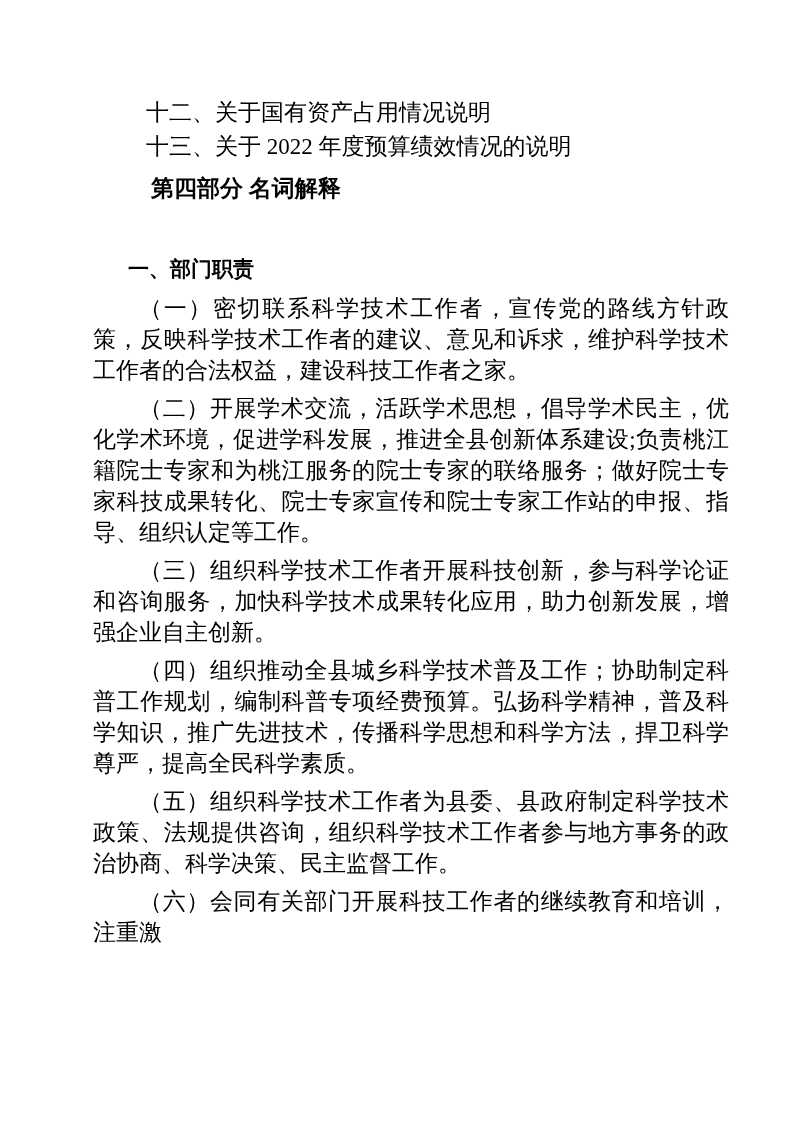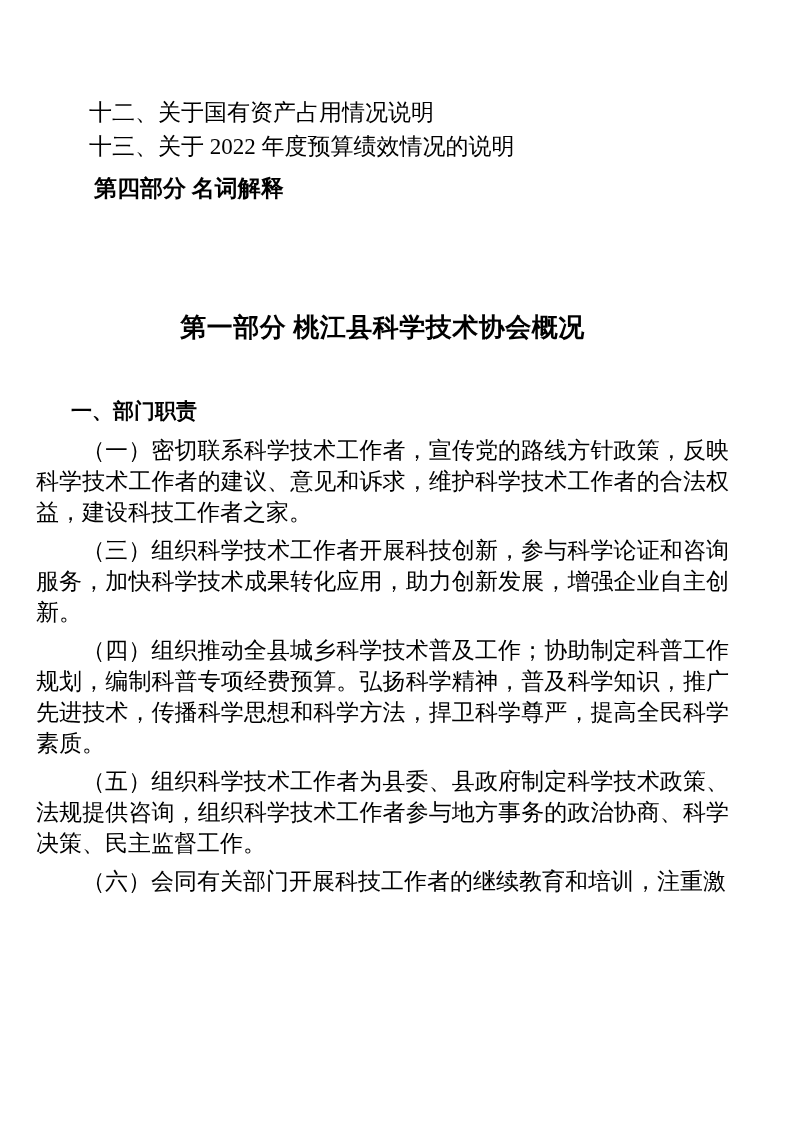--- a/index.html
+++ b/index.html
@@ -9,21 +9,21 @@
     background: #ffffff;
   }
   .page {
     position: relative;
     width: 793px;
     height: 1122px;
     margin: 0 auto;
     background: #ffffff;
     color: #000000;
     font-family: "Liberation Serif", "DejaVu Serif", serif;
-    padding: 96px 57px 0 29px;
+    padding: 96px 57px 0 86px;
     overflow: hidden;
   }
   .toc-line {
     margin: 0;
     padding-left: 60px;
     font-size: 23px;
     line-height: 34px;
     font-weight: normal;
     white-space: nowrap;
   }
@@ -62,23 +62,23 @@
 <body>
 
 <div class="page">
 
   <div class="toc">
     <p class="toc-line">十二、关于国有资产占用情况说明</p>
     <p class="toc-line">十三、关于 2022 年度预算绩效情况的说明</p>
     <p class="toc-part">第四部分  名词解释</p>
   </div>
 
-  <h1 class="doc-title">第一部分  桃江县科学技术协会概况</h1>
 
   <h2 class="section-heading">一、部门职责</h2>
 
   <p class="para">（一）密切联系科学技术工作者，宣传党的路线方针政策，反映科学技术工作者的建议、意见和诉求，维护科学技术工作者的合法权益，建设科技工作者之家。</p>
+  <p class="para">（二）开展学术交流，活跃学术思想，倡导学术民主，优化学术环境，促进学科发展，推进全县创新体系建设;负责桃江籍院士专家和为桃江服务的院士专家的联络服务；做好院士专家科技成果转化、院士专家宣传和院士专家工作站的申报、指导、组织认定等工作。</p>
   <p class="para">（三）组织科学技术工作者开展科技创新，参与科学论证和咨询服务，加快科学技术成果转化应用，助力创新发展，增强企业自主创新。</p>
   <p class="para">（四）组织推动全县城乡科学技术普及工作；协助制定科普工作规划，编制科普专项经费预算。弘扬科学精神，普及科学知识，推广先进技术，传播科学思想和科学方法，捍卫科学尊严，提高全民科学素质。</p>
   <p class="para">（五）组织科学技术工作者为县委、县政府制定科学技术政策、法规提供咨询，组织科学技术工作者参与地方事务的政治协商、科学决策、民主监督工作。</p>
   <p class="para">（六）会同有关部门开展科技工作者的继续教育和培训，注重激</p>
 
 </div>
 
 </body></html>

